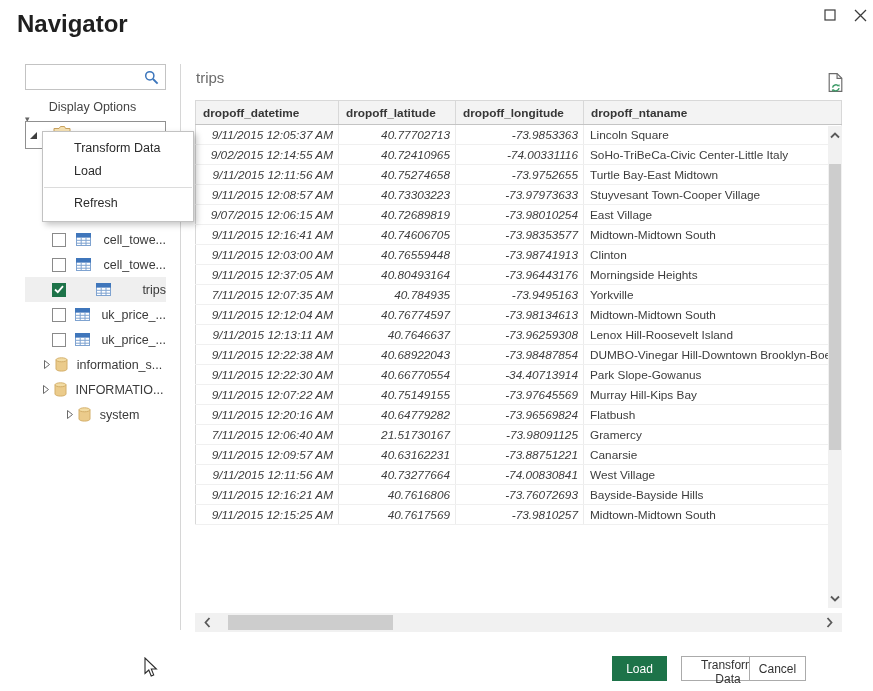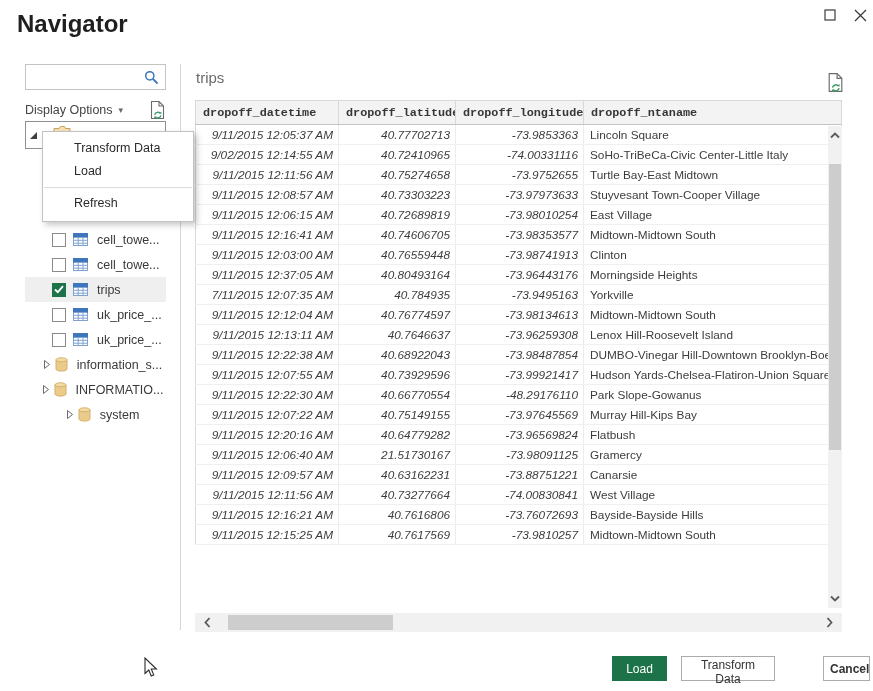--- a/index.html
+++ b/index.html
@@ -14,63 +14,63 @@
   .stage{position:relative;width:873px;height:691px;background:#fff;overflow:hidden;
          font-family:"Liberation Sans",sans-serif;color:#333;}
   
   .dlg-title{position:absolute;left:17px;top:10px;font-size:24px;font-weight:bold;color:#1F1F1F;}
   .win-btn{position:absolute;top:5px;width:22px;height:20px;display:flex;align-items:center;justify-content:center;background:transparent;border:none;padding:0;cursor:default;}
   .win-btn.max{left:819px;}
   .win-btn.close{left:849px;}
   
   .searchbox{position:absolute;left:25px;top:64px;width:141px;height:26px;border:1px solid #C3C3C3;background:#fff;display:flex;align-items:center;padding:0 6px 0 6px;}
   .searchbox input{flex:1;min-width:0;border:none;outline:none;font:12px "Liberation Sans",sans-serif;background:transparent;}
-  .dopts{position:absolute;left:25px;top:100px;width:141px;height:20px;display:flex;align-items:center;font-size:12.5px;color:#444;}
+  .dopts{position:absolute;left:25px;top:100px;width:141px;height:20px;display:flex;align-items:center;font-size:12.5px;color:#444;flex-direction:column;}
   .dopts .lbl{margin-right:6px;}
   .dopts .caret{font-size:9px;color:#666;margin-right:auto;}
   .root-row{position:absolute;left:25px;top:121px;width:141px;height:28px;border:1px solid #909090;background:#fff;display:flex;align-items:center;padding-left:3px;z-index:1;}
   .root-row .folder{margin-left:15px;margin-top:-6px;}
   .tree{position:absolute;left:25px;top:202px;width:141px;}
   .tree-row{height:25px;display:flex;align-items:center;font-size:12.5px;color:#3A3A3A;cursor:default;}
   .tree-row.selected{background:#EFEFEF;}
-  .tree-row.t-table{padding-left:27px;}
+  .tree-row.t-table{padding-left:27px;justify-content:space-between;}
   .tree-row.t-db{padding-left:14px;justify-content:center;}
   .tree-row .lbl{margin-left:9px;white-space:nowrap;overflow:hidden;}
   .tree-row svg{flex:none;}
   .cb{width:14px;height:14px;border:1px solid #8A8A8A;background:#fff;margin-right:7px;display:flex;align-items:center;justify-content:center;flex:none;}
   .cb.checked{background:var(--accent-green);border-color:var(--accent-green);}
   .tree-row.t-db .arrow{margin-right:4px;}
   
   .cmenu{position:absolute;left:42px;top:131px;width:152px;background:#fff;border:1px solid #C2C2C2;box-shadow:3px 3px 6px rgba(0,0,0,.22);z-index:5;padding:5px 0 6px 0;}
   .menu-item{height:23px;line-height:23px;padding-left:31px;font-size:12.5px;color:#2B2B2B;cursor:default;}
   .menu-sep{height:1px;background:#DCDCDC;margin:4px 1px;}
   
   .divider{position:absolute;left:180px;top:64px;width:1px;height:566px;background:#D6D6D6;}
   
   .preview-title{position:absolute;left:196px;top:69px;font-size:15px;color:#6B6B6B;}
   .preview-refresh{position:absolute;left:827px;top:72px;}
   table.grid{position:absolute;left:195px;top:100px;width:647px;border-collapse:collapse;table-layout:fixed;font-size:11.8px;border:1px solid #D8D8D8;}
-  table.grid th{height:24px;background:#F3F3F3;border:1px solid #D8D8D8;border-bottom:1px solid #C4C4C4;font-weight:bold;text-align:left;padding:0 4px 0 7px;color:#363636;white-space:nowrap;overflow:hidden;font-family:Liberation Mono, monospace;}
+  table.grid th{height:24px;background:#F3F3F3;border:1px solid #D8D8D8;border-bottom:1px solid #C4C4C4;font-weight:bold;text-align:left;padding:0 4px 0 7px;color:#363636;white-space:nowrap;overflow:hidden;}
   table.grid td{height:20px;border-right:1px solid #ECECEC;border-bottom:1px solid #F0F0F0;white-space:nowrap;overflow:hidden;padding:0 5px 0 6px;color:#3C3C3C;}
   table.grid td.num{text-align:right;font-style:italic;}
   
   .vscroll{position:absolute;left:828px;top:126px;width:14px;height:482px;background:#F1F1F1;}
   .vscroll .thumb{position:absolute;left:1px;top:38px;width:12px;height:286px;background:#CDCDCD;}
   .vscroll .ch-up{position:absolute;left:2px;top:6px;}
   .vscroll .ch-down{position:absolute;left:2px;bottom:6px;}
   .hscroll{position:absolute;left:195px;top:613px;width:647px;height:19px;background:#F1F1F1;}
   .hscroll .thumb{position:absolute;left:33px;top:2px;width:165px;height:15px;background:#CDCDCD;}
   .hscroll .ch-left{position:absolute;left:9px;top:4px;}
   .hscroll .ch-right{position:absolute;right:9px;top:4px;}
   
   .btn{position:absolute;top:656px;height:25px;font:12px "Liberation Sans",sans-serif;cursor:default;}
   .btn.load{left:612px;width:55px;background:var(--accent-green);color:#fff;border:1px solid var(--accent-green);}
   .btn.secondary{background:#fff;border:1px solid #ABABAB;color:#333;}
   .btn.transform{left:681px;width:94px;}
-  .btn.cancel{left:823px;width:47px;font-weight:bold;}
+  .btn.cancel{left:749px;width:57px;}
   .cursor{position:absolute;left:144px;top:657px;z-index:9;}
 </style>
 </head>
 <body>
 
 <div class="stage">
 
   <div class="dlg-title">Navigator</div>
 
   <button class="win-btn max">
@@ -277,21 +277,21 @@
           <td class="num">-73.9752655</td>
           <td class="txt">Turtle Bay-East Midtown</td>
         </tr>
         <tr>
           <td class="num">9/11/2015 12:08:57 AM</td>
           <td class="num">40.73303223</td>
           <td class="num">-73.97973633</td>
           <td class="txt">Stuyvesant Town-Cooper Village</td>
         </tr>
         <tr>
-          <td class="num">9/11/2015 12:06:15 AM</td>
+          <td class="num">9/07/2015 12:06:15 AM</td>
           <td class="num">40.72689819</td>
           <td class="num">-73.98010254</td>
           <td class="txt">East Village</td>
         </tr>
         <tr>
           <td class="num">9/11/2015 12:16:41 AM</td>
           <td class="num">40.74606705</td>
           <td class="num">-73.98353577</td>
           <td class="txt">Midtown-Midtown South</td>
         </tr>
@@ -325,45 +325,39 @@
           <td class="num">-73.96259308</td>
           <td class="txt">Lenox Hill-Roosevelt Island</td>
         </tr>
         <tr>
           <td class="num">9/11/2015 12:22:38 AM</td>
           <td class="num">40.68922043</td>
           <td class="num">-73.98487854</td>
           <td class="txt">DUMBO-Vinegar Hill-Downtown Brooklyn-Boerum</td>
         </tr>
         <tr>
-          <td class="num">9/11/2015 12:07:55 AM</td>
-          <td class="num">40.73929596</td>
-          <td class="num">-73.99921417</td>
-          <td class="txt">Hudson Yards-Chelsea-Flatiron-Union Square</td>
-        </tr>
-        <tr>
           <td class="num">9/11/2015 12:22:30 AM</td>
           <td class="num">40.66770554</td>
-          <td class="num">-48.29176110</td>
+          <td class="num">-34.40713914</td>
           <td class="txt">Park Slope-Gowanus</td>
         </tr>
         <tr>
           <td class="num">9/11/2015 12:07:22 AM</td>
           <td class="num">40.75149155</td>
           <td class="num">-73.97645569</td>
           <td class="txt">Murray Hill-Kips Bay</td>
         </tr>
         <tr>
           <td class="num">9/11/2015 12:20:16 AM</td>
           <td class="num">40.64779282</td>
           <td class="num">-73.96569824</td>
           <td class="txt">Flatbush</td>
         </tr>
         <tr>
-          <td class="num">9/11/2015 12:06:40 AM</td>
+          <td class="num">7/11/2015 12:06:40 AM</td>
           <td class="num">21.51730167</td>
           <td class="num">-73.98091125</td>
           <td class="txt">Gramercy</td>
         </tr>
         <tr>
           <td class="num">9/11/2015 12:09:57 AM</td>
           <td class="num">40.63162231</td>
           <td class="num">-73.88751221</td>
           <td class="txt">Canarsie</td>
         </tr>

